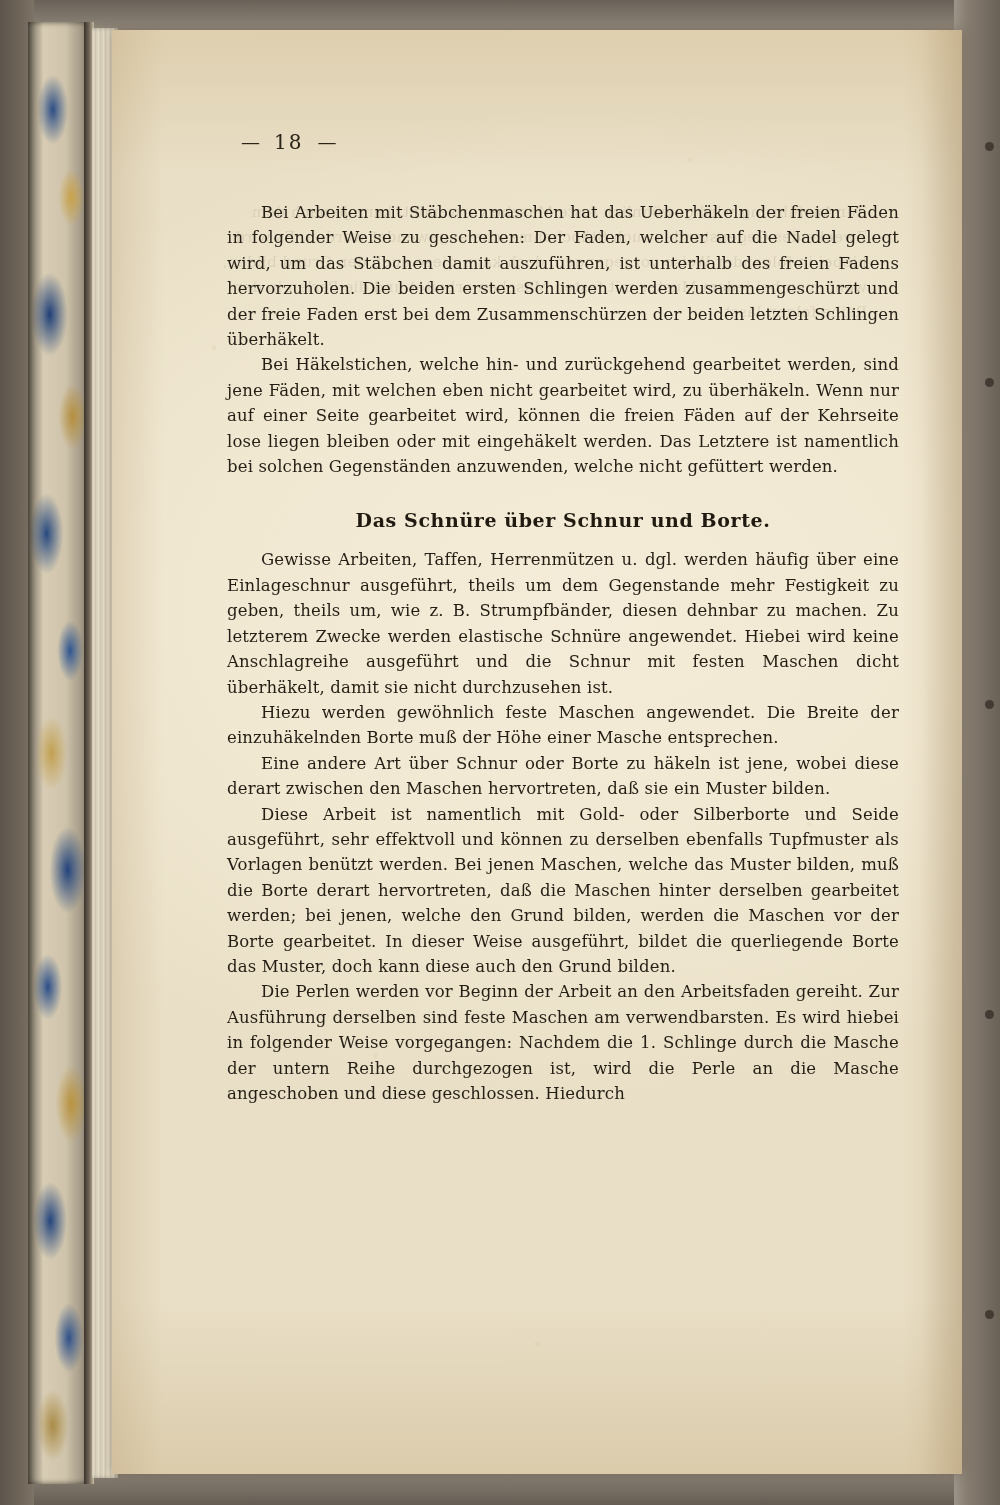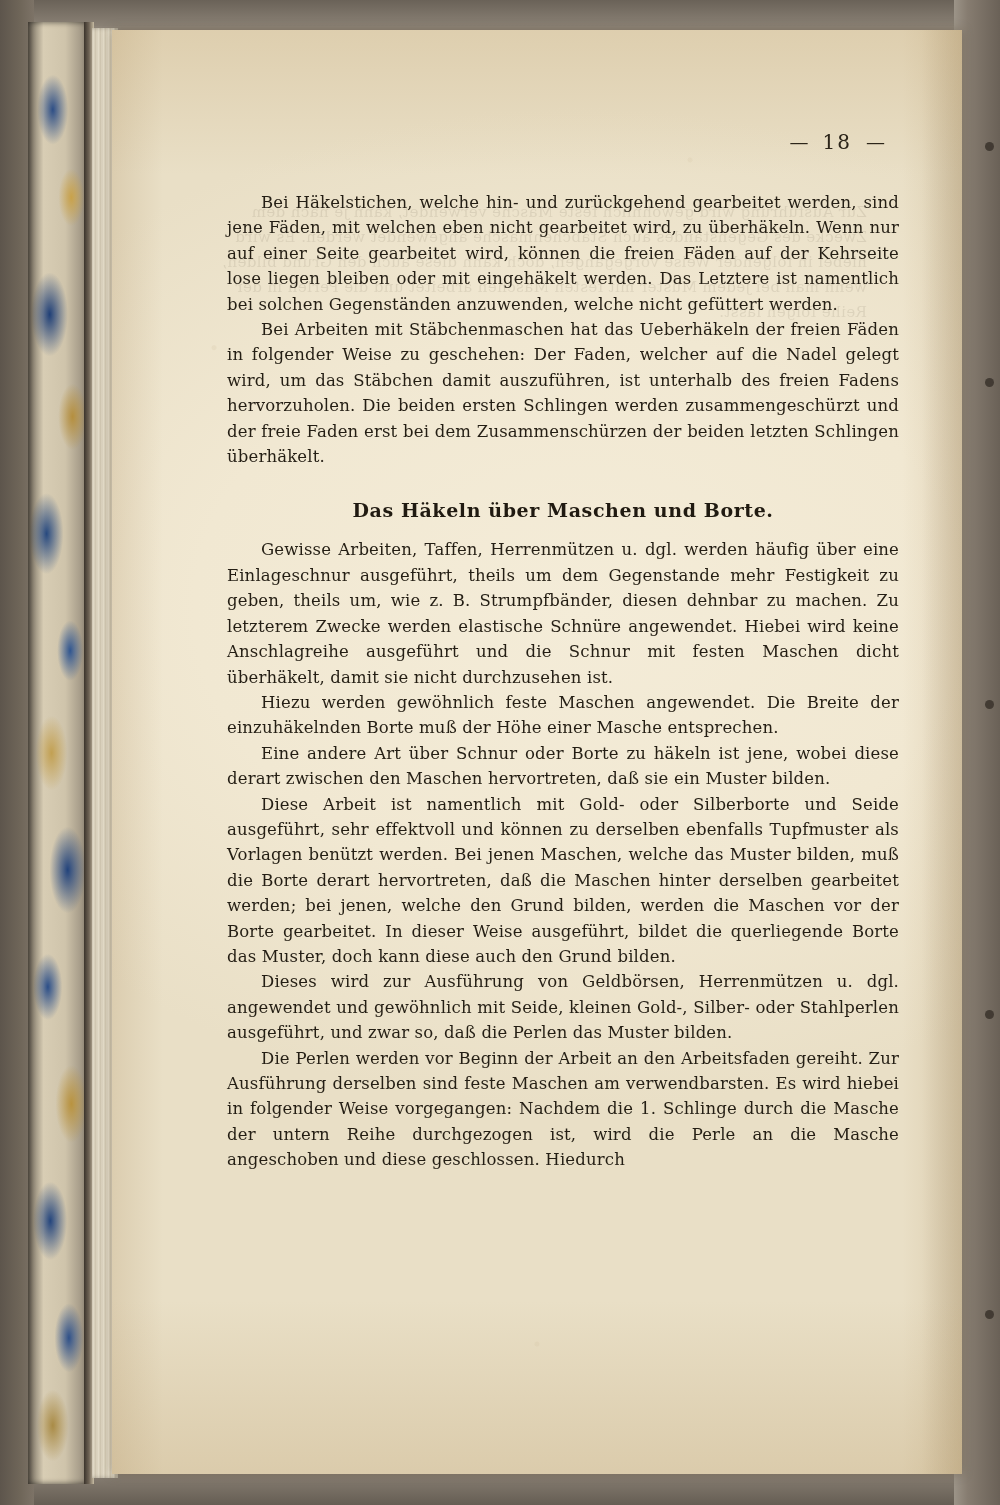--- a/index.html
+++ b/index.html
@@ -149,26 +149,26 @@
   
   .content {
     position: absolute;
     left: 115px;
     top: 100px;
     width: 672px;
     z-index: 3;
   }
 
   .folio {
-    text-align: right;
+    text-align: left;
     font-family: "DejaVu Serif", serif;
     font-size: 20px;
     letter-spacing: 2px;
     color: #2c2519;
-    margin-bottom: 36px;
+    margin-bottom: 46px;
   }
   .folio .dash { letter-spacing: 0; padding: 0 14px; font-size: 19px; }
 
   p.body {
     margin: 0;
     text-align: justify;
     text-justify: inter-word;
     font-family: "DejaVu Serif", serif;
     font-size: 16.5px;
     line-height: 25.4px;
@@ -237,27 +237,26 @@
     <div class="showthrough">Zur Ausführung wird gewöhnlich feste Masche verwendet, kann je nach dem Zwecke des Gegenstandes auch Stäbchenmasche angewendet werden. Es wird hiebei in folgender Weise vorgegangen, doch kann diese auch den Grund bilden, wenn man bei jedem Muster mit festen Maschen arbeitet und die Perlen in der Reihe folgen lässt.</div>
     <div class="grain"></div>
     <div class="hinge"></div>
 
     <div class="content">
 
       <div class="folio">
         <span class="dash">—</span><span>18</span><span class="dash">—</span>
       </div>
 
+      <p class="body">Bei Arbeiten mit Stäbchenmaschen hat das Ueberhäkeln der freien Fäden in folgender Weise zu geschehen: Der Faden, welcher auf die Nadel gelegt wird, um das Stäbchen damit auszuführen, ist unterhalb des freien Fadens hervorzuholen. Die beiden ersten Schlingen werden zusammengeschürzt und der freie Faden erst bei dem Zusammenschürzen der beiden letzten Schlingen überhäkelt.</p>
       <p class="body">Bei Häkelstichen, welche hin- und zurückgehend gearbeitet werden, sind jene Fäden, mit welchen eben nicht gearbeitet wird, zu überhäkeln. Wenn nur auf einer Seite gearbeitet wird, können die freien Fäden auf der Kehrseite lose liegen bleiben oder mit eingehäkelt werden. Das Letztere ist namentlich bei solchen Gegenständen anzuwenden, welche nicht gefüttert werden.</p>
-      <p class="body">Bei Arbeiten mit Stäbchenmaschen hat das Ueberhäkeln der freien Fäden in folgender Weise zu geschehen: Der Faden, welcher auf die Nadel gelegt wird, um das Stäbchen damit auszuführen, ist unterhalb des freien Fadens hervorzuholen. Die beiden ersten Schlingen werden zusammengeschürzt und der freie Faden erst bei dem Zusammenschürzen der beiden letzten Schlingen überhäkelt.</p>
-
-      <h2 class="section">Das Häkeln über Maschen und Borte.</h2>
+
+      <h2 class="section">Das Schnüre über Schnur und Borte.</h2>
       <p class="body">Gewisse Arbeiten, Taffen, Herrenmützen u. dgl. werden häufig über eine Einlageschnur ausgeführt, theils um dem Gegenstande mehr Festigkeit zu geben, theils um, wie z. B. Strumpfbänder, diesen dehnbar zu machen. Zu letzterem Zwecke werden elastische Schnüre angewendet. Hiebei wird keine Anschlagreihe ausgeführt und die Schnur mit festen Maschen dicht überhäkelt, damit sie nicht durchzusehen ist.</p>
       <p class="body">Hiezu werden gewöhnlich feste Maschen angewendet. Die Breite der einzuhäkelnden Borte muß der Höhe einer Masche entsprechen.</p>
       <p class="body">Eine andere Art über Schnur oder Borte zu häkeln ist jene, wobei diese derart zwischen den Maschen hervortreten, daß sie ein Muster bilden.</p>
       <p class="body">Diese Arbeit ist namentlich mit Gold- oder Silberborte und Seide ausgeführt, sehr effektvoll und können zu derselben ebenfalls Tupfmuster als Vorlagen benützt werden. Bei jenen Maschen, welche das Muster bilden, muß die Borte derart hervortreten, daß die Maschen hinter derselben gearbeitet werden; bei jenen, welche den Grund bilden, werden die Maschen vor der Borte gearbeitet. In dieser Weise ausgeführt, bildet die querliegende Borte das Muster, doch kann diese auch den Grund bilden.</p>
 
-      <p class="body">Dieses wird zur Ausführung von Geldbörsen, Herrenmützen u. dgl. angewendet und gewöhnlich mit Seide, kleinen Gold-, Silber- oder Stahlperlen ausgeführt, und zwar so, daß die Perlen das Muster bilden.</p>
       <p class="body">Die Perlen werden vor Beginn der Arbeit an den Arbeitsfaden gereiht. Zur Ausführung derselben sind feste Maschen am verwendbarsten. Es wird hiebei in folgender Weise vorgegangen: Nachdem die 1. Schlinge durch die Masche der untern Reihe durchgezogen ist, wird die Perle an die Masche angeschoben und diese geschlossen. Hiedurch</p>
 
     </div>
   </div>
 </div>
 
 </body></html>

